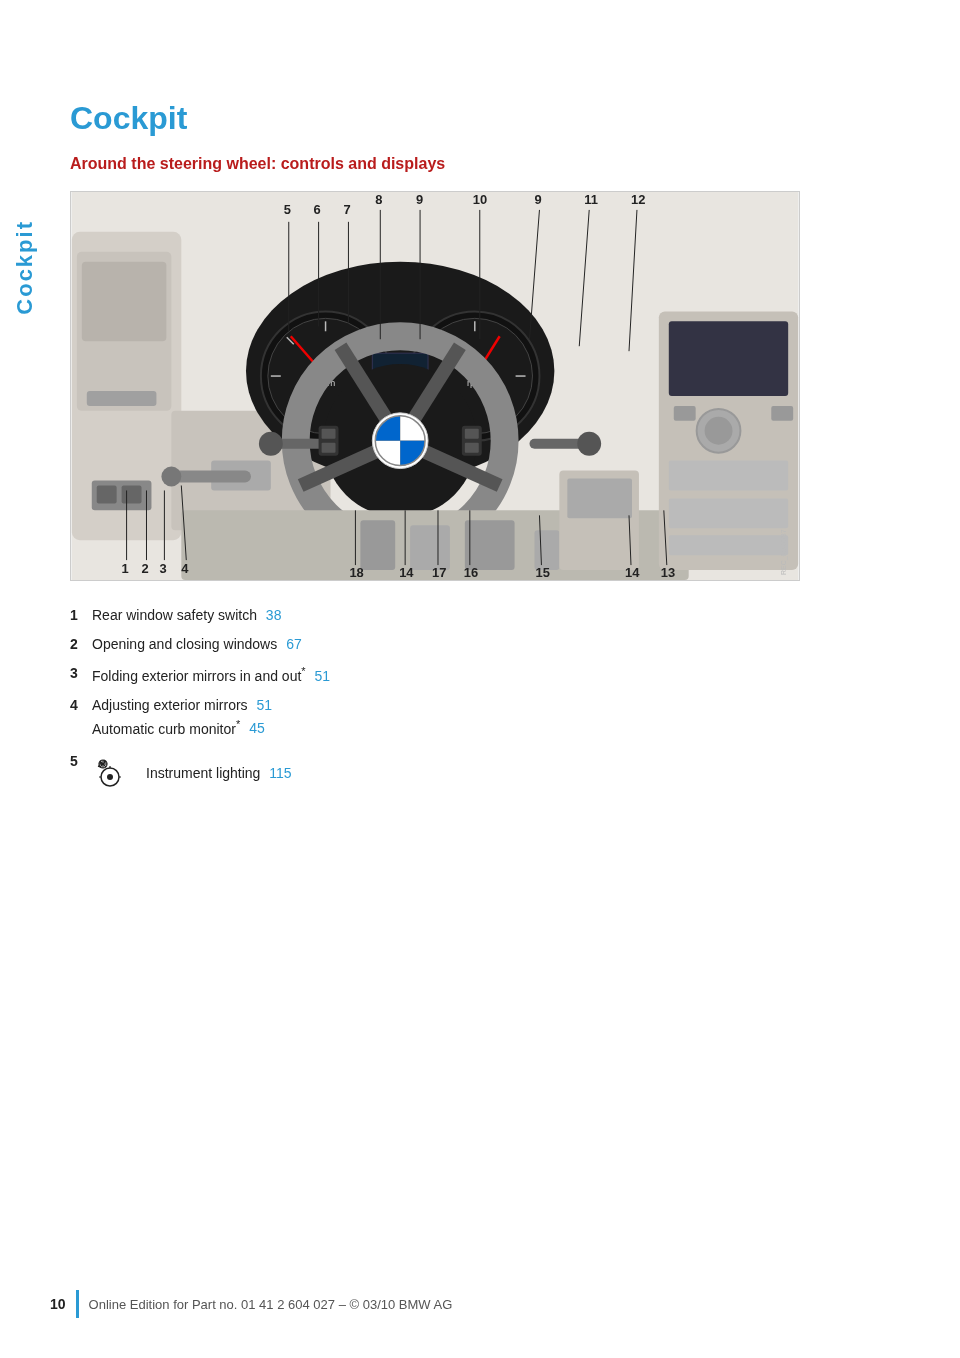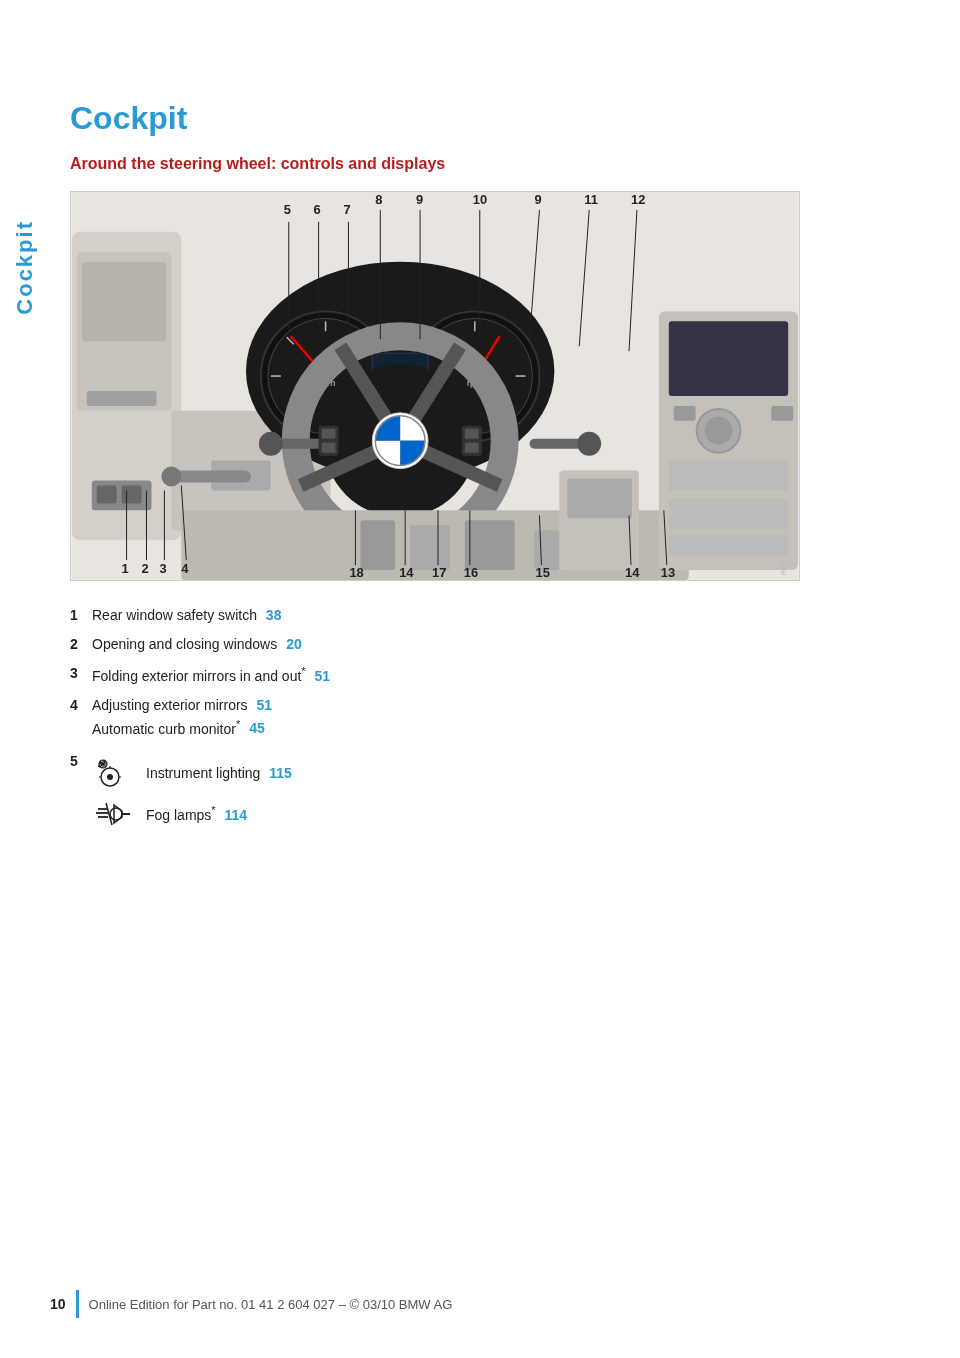--- a/index.html
+++ b/index.html
@@ -97,21 +97,21 @@
       flex-shrink: 0;
       font-size: 14px;
     }
 
     .item-text {
       flex: 1;
     }
 
     .item-page-link {
       color: #2a9ad4;
-      font-weight: bold;
+      font-weight: normal;
       margin-left: 5px;
       text-decoration: none;
     }
 
     
     .item-5-row {
       display: flex;
       align-items: flex-start;
       margin-bottom: 4px;
       font-size: 14px;
@@ -119,21 +119,22 @@
     }
 
     .item-5-number {
       font-weight: bold;
       width: 22px;
       flex-shrink: 0;
     }
 
     .item-5-content {
       display: flex;
-      flex-direction: column;
+      flex-direction: row;
+      gap: 18px;
     }
 
     .item-5-line {
       display: flex;
       align-items: center;
       gap: 10px;
     }
 
     .icon-box {
       width: 44px;
@@ -377,21 +378,21 @@
         <span class="item-text">
           Rear window safety switch
           <a class="item-page-link">38</a>
         </span>
       </div>
 
       <div class="item-row">
         <span class="item-number">2</span>
         <span class="item-text">
           Opening and closing windows
-          <a class="item-page-link">20</a>
+          <a class="item-page-link">67</a>
         </span>
       </div>
 
       <div class="item-row">
         <span class="item-number">3</span>
         <span class="item-text">
           Folding exterior mirrors in and out<span class="asterisk">*</span>
           <a class="item-page-link">51</a>
         </span>
       </div>
@@ -433,42 +434,20 @@
                 <line x1="6" y1="6" x2="12" y2="12" stroke="#222" stroke-width="1.2"></line>
                 <line x1="12" y1="6" x2="6" y2="12" stroke="#222" stroke-width="1.2"></line>
               </svg>
             </div>
             <span>
               Instrument lighting
               <a class="item-page-link">115</a>
             </span>
           </div>
 
-          <div class="item-5-line">
-            <div class="icon-box">
-
-              <svg width="40" height="36" viewBox="0 0 40 36" xmlns="http://www.w3.org/2000/svg">
-
-                <path d="M20 10 L28 16 L28 22 L20 28 Z" fill="none" stroke="#222" stroke-width="1.5"></path>
-                <line x1="28" y1="19" x2="36" y2="19" stroke="#222" stroke-width="2"></line>
-
-                <line x1="4" y1="14" x2="14" y2="14" stroke="#222" stroke-width="1.8"></line>
-                <line x1="2" y1="18" x2="14" y2="18" stroke="#222" stroke-width="1.8"></line>
-                <line x1="4" y1="22" x2="14" y2="22" stroke="#222" stroke-width="1.8"></line>
-
-                <line x1="12" y1="8" x2="18" y2="30" stroke="#222" stroke-width="1.5"></line>
-
-                <circle cx="22" cy="19" r="6" fill="none" stroke="#222" stroke-width="1.5"></circle>
-              </svg>
-            </div>
-            <span>
-              Fog lamps<span class="asterisk">*</span>
-              <a class="item-page-link">114</a>
-            </span>
-          </div>
 
         </div>
       </div>
 
     </div>
 
   </div>
 
   <div class="footer">
     <span class="footer-page-number">10</span>

